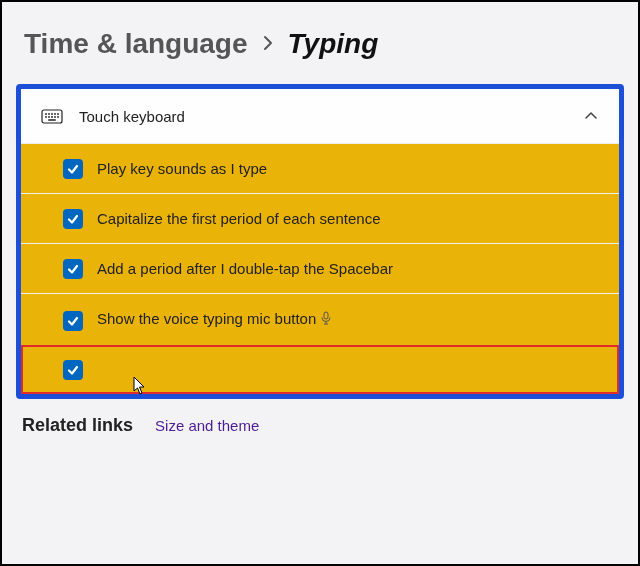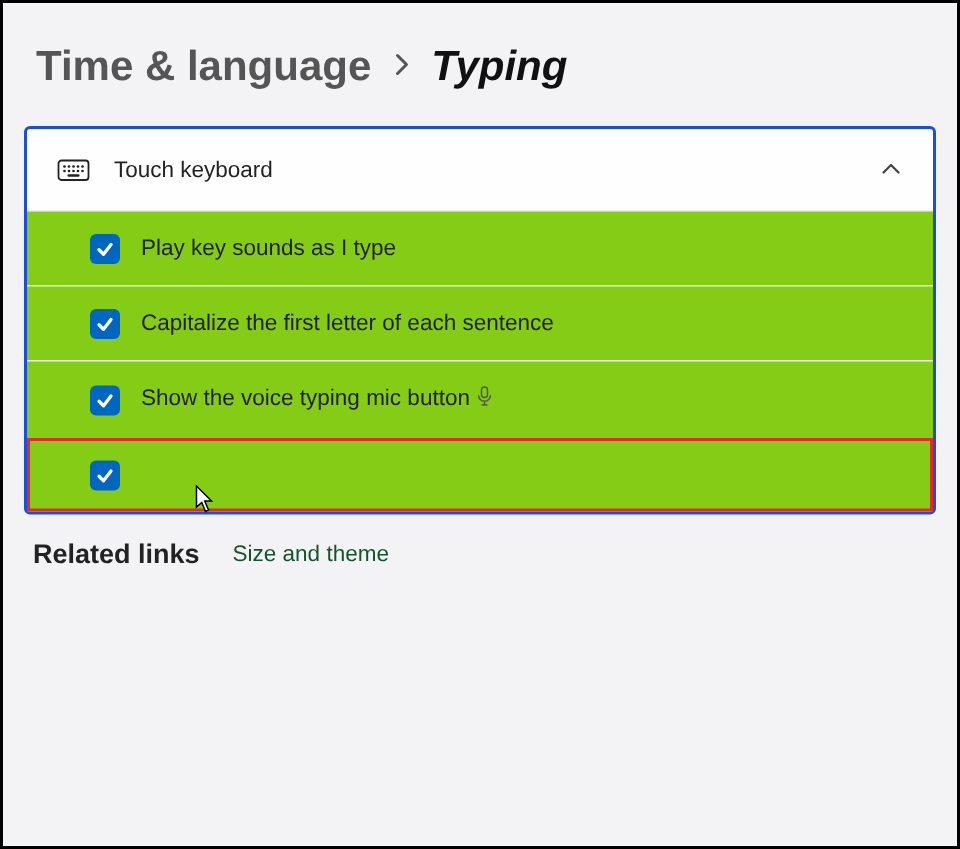--- a/index.html
+++ b/index.html
@@ -37,21 +37,21 @@
     top: 1px;
   }
   .crumb-current {
     font-size: 28px;
     font-weight: 600;
     color: #111;
     font-style: italic;
   }
   .panel {
     background: #fefefe;
-    border: 2px solid #1d4ed8;
+    border: 5px solid #1d4ed8;
     border-radius: 4px;
   }
   .panel-header {
     display: flex;
     align-items: center;
     padding: 18px 20px;
     cursor: pointer;
     border-bottom: 1px solid #eee;
   }
   .kbd-icon {
@@ -64,24 +64,24 @@
     flex: 1;
     font-size: 15px;
     color: #222;
   }
   .chevron {
     width: 16px;
     height: 16px;
   }
   .option-row {
     display: flex;
-    align-items: center;
+    align-items: flex-end;
     padding: 14px 20px 14px 42px;
     border-top: 1px solid #f1f1f1;
-    background: #84cc16;
+    background: #eab308;
   }
   .option-row:first-of-type { border-top: none; }
   .option-row.highlighted {
     outline: 2px solid #e02b2b;
     outline-offset: -2px;
     position: relative;
   }
   .cbx {
     width: 20px;
     height: 20px;
@@ -119,21 +119,21 @@
     gap: 22px;
     padding: 16px 6px 4px 6px;
   }
   .related-title {
     font-size: 18px;
     font-weight: 600;
     color: #222;
   }
   .related-link {
     font-size: 15px;
-    color: #14532d;
+    color: #4c1d95;
     cursor: pointer;
   }
   .options { }
 </style>
 </head>
 <body>
 
 <div class="page">
 
   <div class="breadcrumb">
@@ -180,21 +180,29 @@
             </svg>
           </span>
           <span class="option-label">Play key sounds as I type</span>
         </div>
         <div class="option-row">
           <span class="cbx">
             <svg width="14" height="14" viewBox="0 0 14 14">
               <path d="M3 7.5 L6 10.5 L11 4" stroke="#fff" stroke-width="2.2" fill="none" stroke-linecap="round" stroke-linejoin="round"></path>
             </svg>
           </span>
-          <span class="option-label">Capitalize the first letter of each sentence</span>
+          <span class="option-label">Capitalize the first period of each sentence</span>
+        </div>
+        <div class="option-row">
+          <span class="cbx">
+            <svg width="14" height="14" viewBox="0 0 14 14">
+              <path d="M3 7.5 L6 10.5 L11 4" stroke="#fff" stroke-width="2.2" fill="none" stroke-linecap="round" stroke-linejoin="round"></path>
+            </svg>
+          </span>
+          <span class="option-label">Add a period after I double-tap the Spacebar</span>
         </div>
         <div class="option-row">
           <span class="cbx">
             <svg width="14" height="14" viewBox="0 0 14 14">
               <path d="M3 7.5 L6 10.5 L11 4" stroke="#fff" stroke-width="2.2" fill="none" stroke-linecap="round" stroke-linejoin="round"></path>
             </svg>
           </span>
           <span class="option-label">Show the voice typing mic button<span class="mic-inline"><svg width="12" height="15" viewBox="0 0 12 15">
                 <rect x="4" y="1" width="4" height="7" rx="2" fill="none" stroke="#555" stroke-width="1"></rect>
                 <path d="M2 6.5 a4 4 0 0 0 8 0" fill="none" stroke="#555" stroke-width="1"></path>

